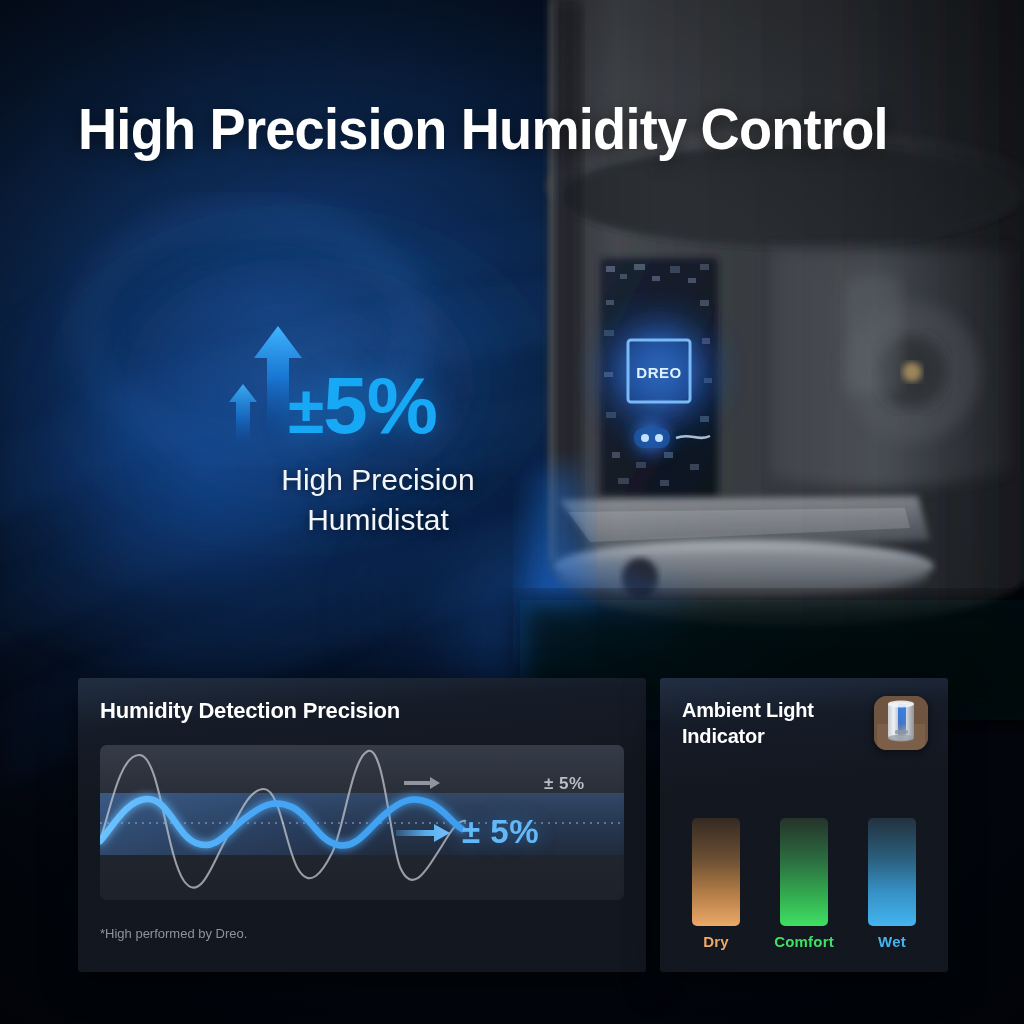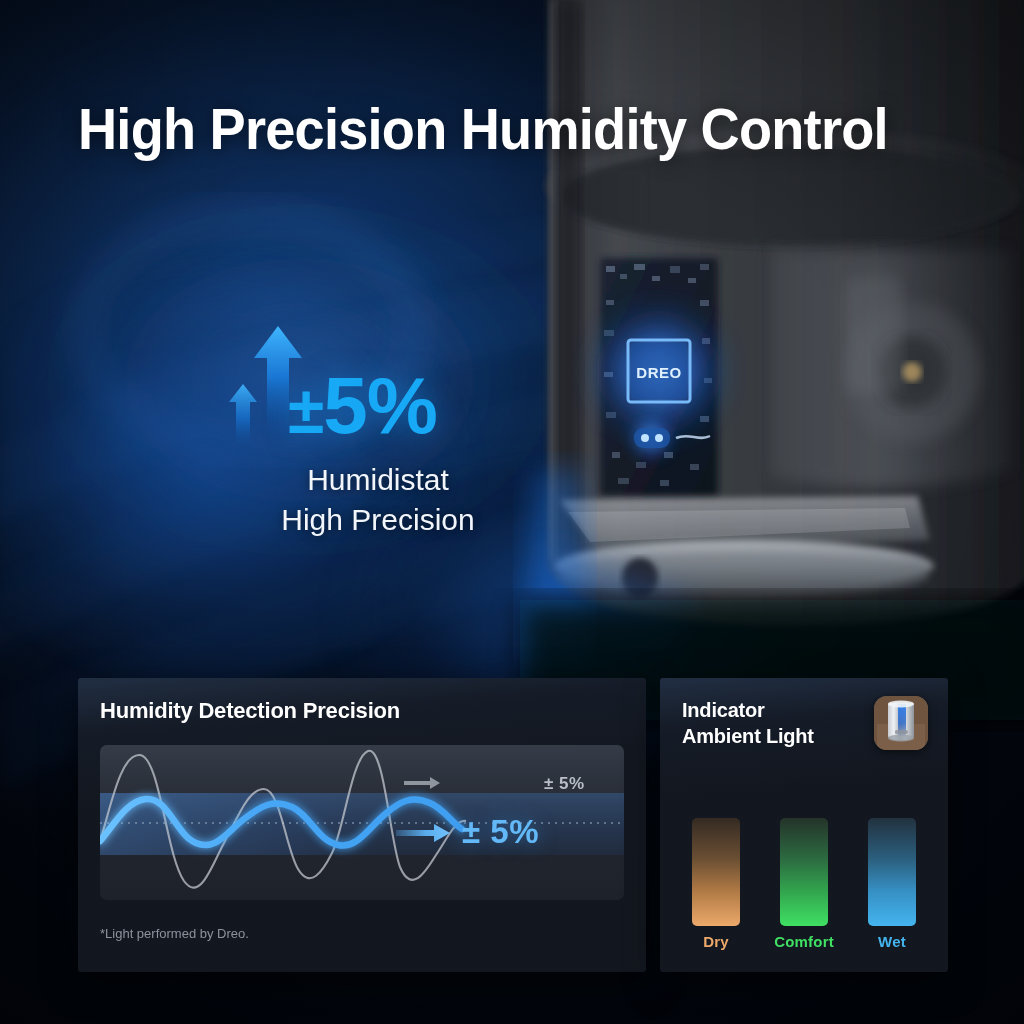--- a/index.html
+++ b/index.html
@@ -363,22 +363,22 @@
       <g>
         <path d="M 15 62 L 29 80 L 22 80 L 22 132 L 8 132 L 8 80 L 1 80 Z" fill="url(#arrG2)"></path>
       </g>
     </svg>
 
     <div class="callout-value">
       <span class="pm">±</span><span>5</span><span>%</span>
     </div>
 
     <div class="callout-sub">
+      <div>High Precision</div>
       <div>Humidistat</div>
-      <div>High Precision</div>
     </div>
   </div>
 
   <div class="card card-left">
     <div class="card-title">Humidity Detection Precision</div>
 
     <div class="chart-frame">
       <div class="chart-band-10"></div>
       <div class="chart-band-5"></div>
       <div class="chart-band-5-left"></div>
@@ -425,29 +425,29 @@
         <path d="M 326 103 L 352 103 L 352 99 L 362 105 L 352 111 L 352 107 L 326 107 Z" fill="#9aa0a9" opacity="0.9"></path>
       </g>
 
       <g>
         <path d="M 318 152 L 356 152 L 356 146 L 372 155 L 356 164 L 356 158 L 318 158 Z" fill="url(#arrBlue)"></path>
       </g>
     </svg>
 
     <div class="tag tag-10">± 5%</div>
 
-    <div class="footnote">*Light performed by Dreo.</div>
+    <div class="footnote">*High performed by Dreo.</div>
   </div>
 
   <div class="tag tag-5">± 5%</div>
 
   <div class="card card-right">
     <div class="card-title">
+      <div>Ambient Light</div>
       <div>Indicator</div>
-      <div>Ambient Light</div>
     </div>
 
     <div class="thumb">
       <svg viewBox="0 0 54 54" width="54" height="54">
         <defs>
           <linearGradient id="thbody" x1="0" y1="0" x2="1" y2="0">
             <stop offset="0%" stop-color="#c8ccd2"></stop>
             <stop offset="22%" stop-color="#eef1f4"></stop>
             <stop offset="46%" stop-color="#aeb4bc"></stop>
             <stop offset="70%" stop-color="#d6dade"></stop>

